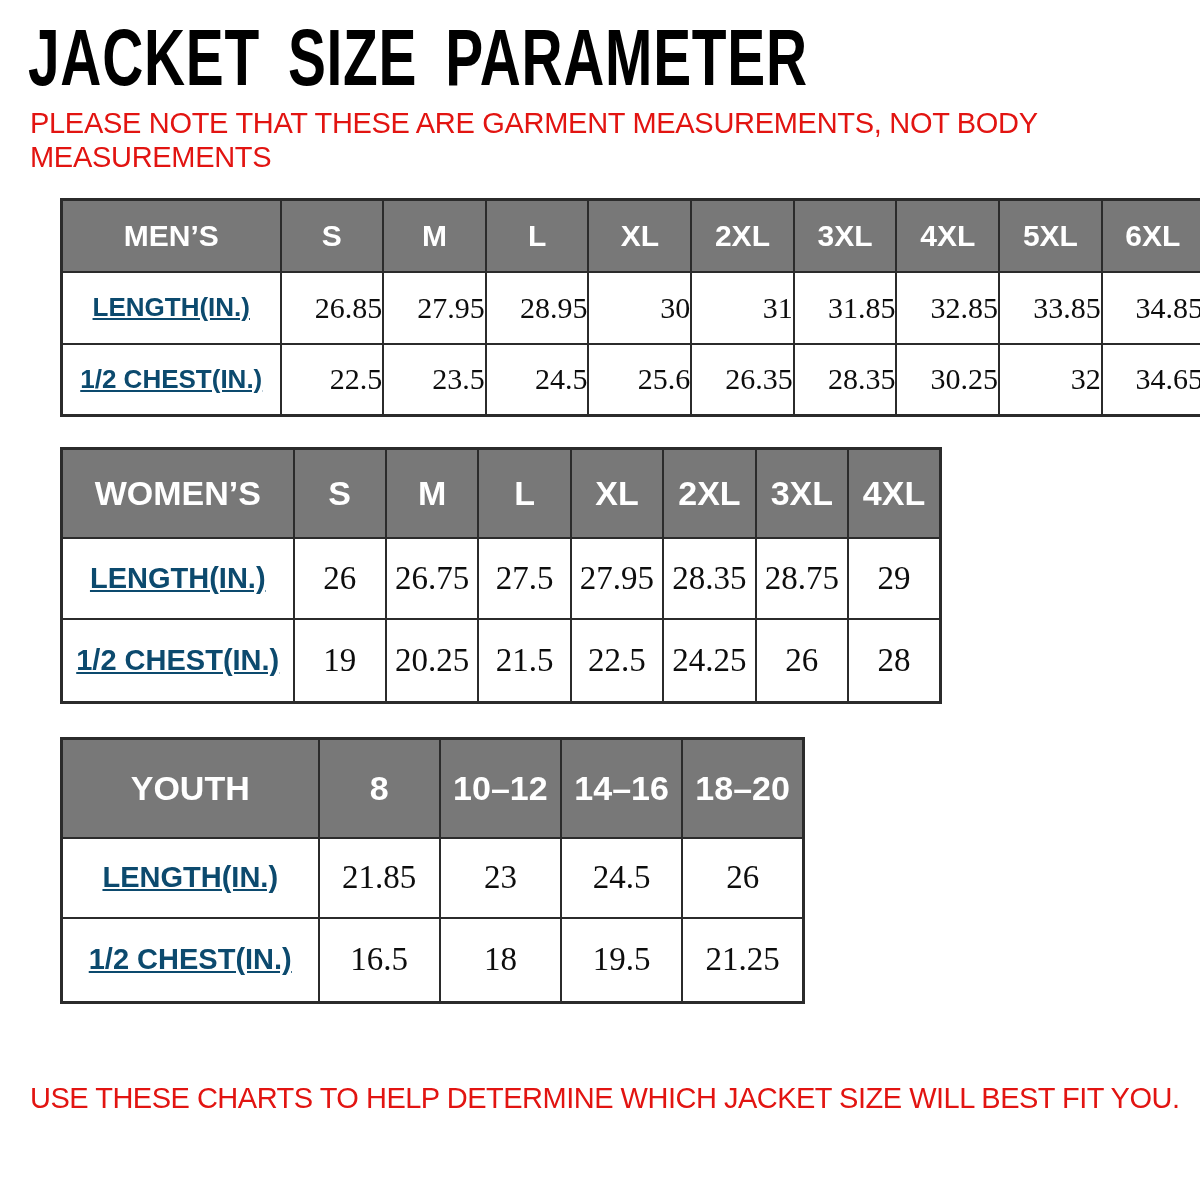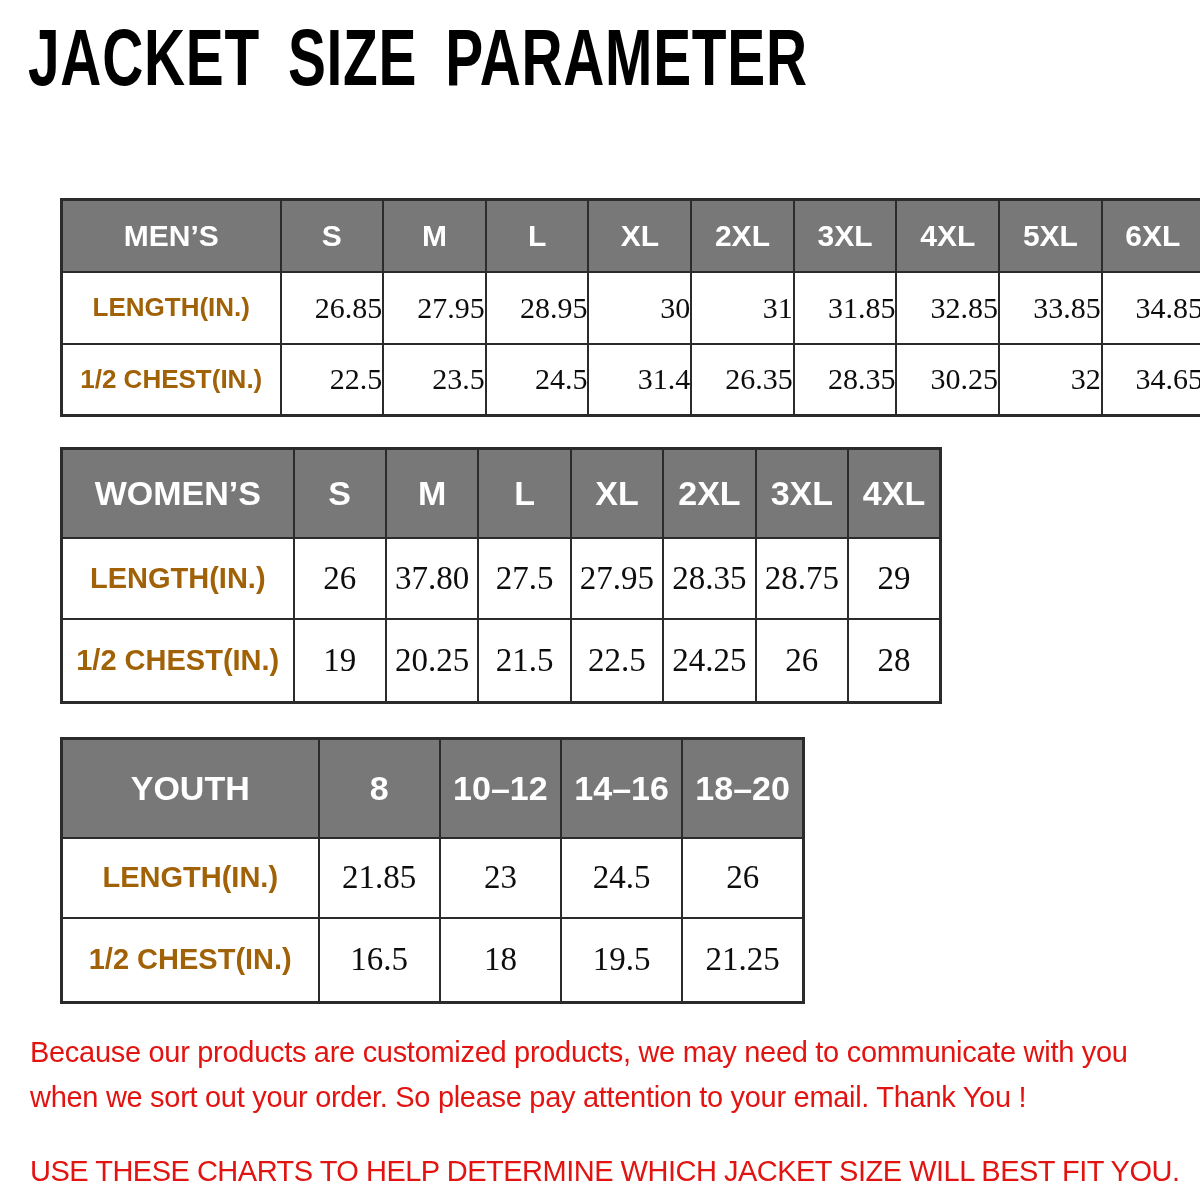--- a/index.html
+++ b/index.html
@@ -38,22 +38,22 @@
     border:2px solid var(--border);
     text-align:center;vertical-align:middle;
     overflow:hidden;padding:0;
   }
   .tbl{border:3px solid var(--border);margin-left:32px;}
   .tbl thead th{
     background:var(--gray);color:#ffffff;
     font-family:"Liberation Sans",sans-serif;font-weight:bold;
   }
   .tbl tbody th{
-    background:#ffffff;color:#a16207;
-    font-family:"Liberation Sans",sans-serif;font-weight:bold;
+    background:#ffffff;color:#0c4a6e;
+    font-family:"Liberation Sans",sans-serif;font-weight:bold;text-decoration:underline;
   }
   .tbl tbody td{
     background:#ffffff;color:#0d0d0d;
     font-family:"Liberation Serif",serif;
   }
   
   #mens{left:28px;top:198px;width:1146px;}
   #mens thead tr{height:72px;}
   #mens tbody tr{height:72px;}
   #mens thead th{font-size:30px;}
@@ -75,32 +75,36 @@
   #youth thead th{font-size:34px;}
   #youth tbody th{font-size:29px;}
   #youth tbody td{font-size:33px;}
 
   .footer-par{
     position:absolute;left:30px;top:1030px;width:1150px;
     color:var(--red);font-size:29px;line-height:45px;
     letter-spacing:-0.3px;
   }
   .footer-final{
-    position:absolute;left:30px;top:1154px;width:1150px;
+    position:absolute;left:30px;top:1081px;width:1150px;
     color:var(--red);font-size:29px;line-height:34px;
     letter-spacing:-0.5px;
   }
 </style>
 </head>
 <body>
 
 <div class="page">
 
   <div class="page-title">JACKET SIZE PARAMETER</div>
 
+  <div class="note">
+    <div>PLEASE NOTE THAT THESE ARE GARMENT MEASUREMENTS, NOT BODY</div>
+    <div>MEASUREMENTS</div>
+  </div>
 
   <table class="tbl" id="mens">
       <colgroup>
         <col style="width: 219px;">
         <col>
         <col>
         <col>
         <col>
         <col>
         <col>
@@ -133,21 +137,21 @@
           <td>31.85</td>
           <td>32.85</td>
           <td>33.85</td>
           <td>34.85</td>
         </tr>
         <tr>
           <th>1/2 CHEST(IN.)</th>
           <td>22.5</td>
           <td>23.5</td>
           <td>24.5</td>
-          <td>31.4</td>
+          <td>25.6</td>
           <td>26.35</td>
           <td>28.35</td>
           <td>30.25</td>
           <td>32</td>
           <td>34.65</td>
         </tr>
       </tbody>
     </table>
 
   <table class="tbl" id="womens">
@@ -170,21 +174,21 @@
           <th>XL</th>
           <th>2XL</th>
           <th>3XL</th>
           <th>4XL</th>
         </tr>
       </thead>
       <tbody>
         <tr>
           <th>LENGTH(IN.)</th>
           <td>26</td>
-          <td>37.80</td>
+          <td>26.75</td>
           <td>27.5</td>
           <td>27.95</td>
           <td>28.35</td>
           <td>28.75</td>
           <td>29</td>
         </tr>
         <tr>
           <th>1/2 CHEST(IN.)</th>
           <td>19</td>
           <td>20.25</td>
@@ -225,20 +229,16 @@
         <tr>
           <th>1/2 CHEST(IN.)</th>
           <td>16.5</td>
           <td>18</td>
           <td>19.5</td>
           <td>21.25</td>
         </tr>
       </tbody>
     </table>
 
-  <div class="footer-par">
-    <div>Because our products are customized products, we may need to communicate with you</div>
-    <div>when we sort out your order. So please pay attention to your email. Thank You !</div>
-  </div>
 
   <div class="footer-final">USE THESE CHARTS TO HELP DETERMINE WHICH JACKET SIZE WILL BEST FIT YOU.</div>
 
 </div>
 
 </body></html>

